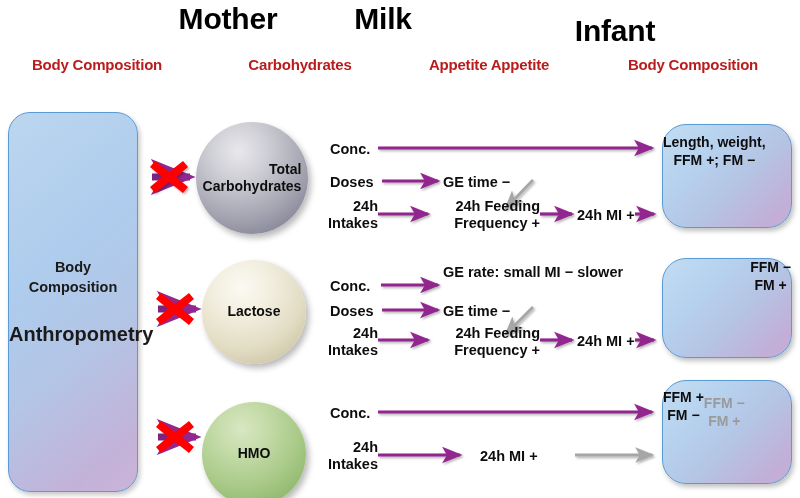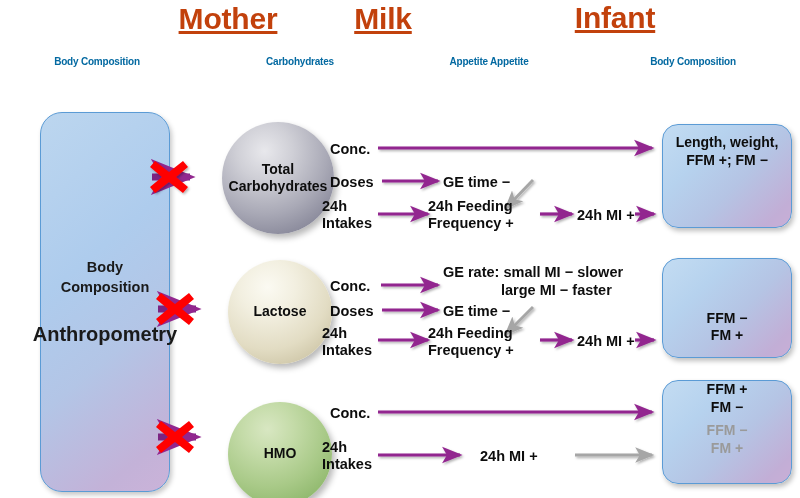--- a/index.html
+++ b/index.html
@@ -6,48 +6,47 @@
   body{
     width:800px;height:498px;position:relative;overflow:hidden;
     font-family:"Liberation Sans", sans-serif;
     color:#1a1a1a;
     -webkit-font-smoothing:antialiased;
   }
   .abs{position:absolute;}
 
   
   .hdr-main{
-    font-size:30px;font-weight:bold;color:#c2410c;letter-spacing:-0.2px;
-    text-align:center;line-height:1;text-decoration:underline;
+    font-size:30px;font-weight:bold;color:#000000;letter-spacing:-0.2px;
+    text-align:center;line-height:1;
   }
   .hdr-sub{
-    font-size:10px;font-weight:bold;color:#0369a1;
+    font-size:15px;font-weight:bold;color:#b91c1c;
     text-align:center;line-height:1;letter-spacing:-0.2px;
   }
 
   
   .left-panel{
     left:8px;top:112px;width:128px;height:378px;
     border-radius:22px;
     border:1.6px solid #5b9bd5;
     background:linear-gradient(140deg,#bcd6ef 0%,#aecced 38%,#b3c5e6 62%,#c3b2d8 88%,#cbb3d9 100%);
     box-shadow:2px 3px 5px rgba(0,0,0,0.22);
-    display:flex;flex-direction:column;align-items:center;justify-content:center;margin-left:32px;
+    display:flex;flex-direction:column;justify-content:center;
   }
   .left-panel .lp-t1{font-size:14.5px;font-weight:bold;text-align:center;line-height:1.32;}
   .left-panel .lp-t2{font-size:20px;font-weight:bold;text-align:center;margin-top:26px;}
 
   
   .sphere{
     border-radius:50%;
     display:flex;align-items:center;justify-content:center;
-    text-align:center;font-weight:bold;font-size:14px;line-height:1.22;
+    text-align:right;font-weight:bold;font-size:14px;line-height:1.22;
     color:#0d0d0d;
     box-shadow:3px 4px 6px rgba(0,0,0,0.28);
-    margin-left:26px;
   }
   .sphere.s-carb{
     left:196px;top:122px;width:112px;height:112px;
     background:radial-gradient(circle at 38% 26%, #e8e8ec 0%, #cfcfd6 26%, #a9a9b6 58%, #8b8b9c 80%, #6e6e80 100%);
   }
   .sphere.s-lac{
     left:202px;top:260px;width:104px;height:104px;
     background:radial-gradient(circle at 38% 26%, #fbfaf2 0%, #f2efe0 28%, #e2dcc3 62%, #cdc5a6 85%, #bdb493 100%);
   }
   .sphere.s-hmo{
@@ -60,47 +59,47 @@
   .blocker svg{display:block;width:100%;height:100%;overflow:visible;}
 
   
   .arrow-layer{left:0;top:0;width:800px;height:498px;pointer-events:none;}
 
   
   .flow{
     font-size:14.5px;font-weight:bold;color:#0d0d0d;
     line-height:1.2;white-space:nowrap;
   }
-  .flow.ctr{text-align:left;}
+  .flow.ctr{text-align:right;}
   .flow.small2{line-height:1.24;}
 
   
   .obox{
-    border-radius:16px;
+    border-radius:24px;
     border:1.6px solid #5b9bd5;
     background:linear-gradient(135deg,#c3dcf2 0%,#b6d2ee 30%,#b5c4e4 58%,#c2aed6 88%,#c9aed6 100%);
     box-shadow:2px 3px 5px rgba(0,0,0,0.25);
-    display:flex;flex-direction:column;
+    display:flex;flex-direction:row;
     text-align:center;
     font-size:14px;font-weight:bold;line-height:1.26;
     color:#0d0d0d;
   }
   .obox .dim{color:#9a9a9a;}
   .obox-1{left:662px;top:124px;width:130px;height:104px;justify-content:flex-start;padding-top:9px;box-sizing:border-box;}
   .obox-1 .blk2{margin-top:20px;}
   .obox-2{left:662px;top:258px;width:130px;height:100px;justify-content:flex-end;padding-bottom:12px;box-sizing:border-box;}
-  .obox-3{left:662px;top:380px;width:130px;height:104px;justify-content:flex-start;box-sizing:border-box;}
+  .obox-3{left:662px;top:380px;width:130px;height:104px;justify-content:flex-start;padding-top:8px;box-sizing:border-box;}
   .obox-3 .blk2{margin-top:6px;}
 </style>
 </head>
 <body>
 
 <div class="abs hdr-main" style="left:148px;top:4px;width:160px;">Mother</div>
 <div class="abs hdr-main" style="left:313px;top:4px;width:140px;text-align:center;">Milk</div>
-<div class="abs hdr-main" style="left:535px;top:3px;width:160px;">Infant</div>
+<div class="abs hdr-main" style="left:535px;top:16px;width:160px;">Infant</div>
 
 <div class="abs hdr-sub" style="left:7px;top:57px;width:180px;">Body Composition</div>
 <div class="abs hdr-sub" style="left:215px;top:57px;width:170px;">Carbohydrates</div>
 <div class="abs hdr-sub" style="left:404px;top:57px;width:170px;">Appetite Appetite</div>
 <div class="abs hdr-sub" style="left:603px;top:57px;width:180px;">Body Composition</div>
 
 <div class="abs left-panel">
   <div class="lp-t1">
     <span>Body</span><br>
     <span>Composition</span>
@@ -197,21 +196,20 @@
 <div class="abs flow" style="left:577px;top:207px;">24h MI +</div>
 
 <div class="abs flow" style="left:330px;top:278px;">Conc.</div>
 <div class="abs flow" style="left:330px;top:303px;">Doses</div>
 <div class="abs flow ctr" style="left:322px;top:325px;width:56px;">
   <span>24h</span><br>
   <span>Intakes</span>
 </div>
 <div class="abs flow small2" style="left:443px;top:264px;">
   <span>GE rate: small MI − slower</span><br>
-  <span style="display:inline-block;padding-left:58px;">large MI − faster</span>
 </div>
 <div class="abs flow" style="left:443px;top:303px;">GE time −</div>
 <div class="abs flow ctr" style="left:428px;top:325px;width:112px;">
   <span>24h Feeding</span><br>
   <span>Frequency +</span>
 </div>
 <div class="abs flow" style="left:577px;top:333px;">24h MI +</div>
 
 <div class="abs flow" style="left:330px;top:405px;">Conc.</div>
 <div class="abs flow ctr" style="left:322px;top:439px;width:56px;">

